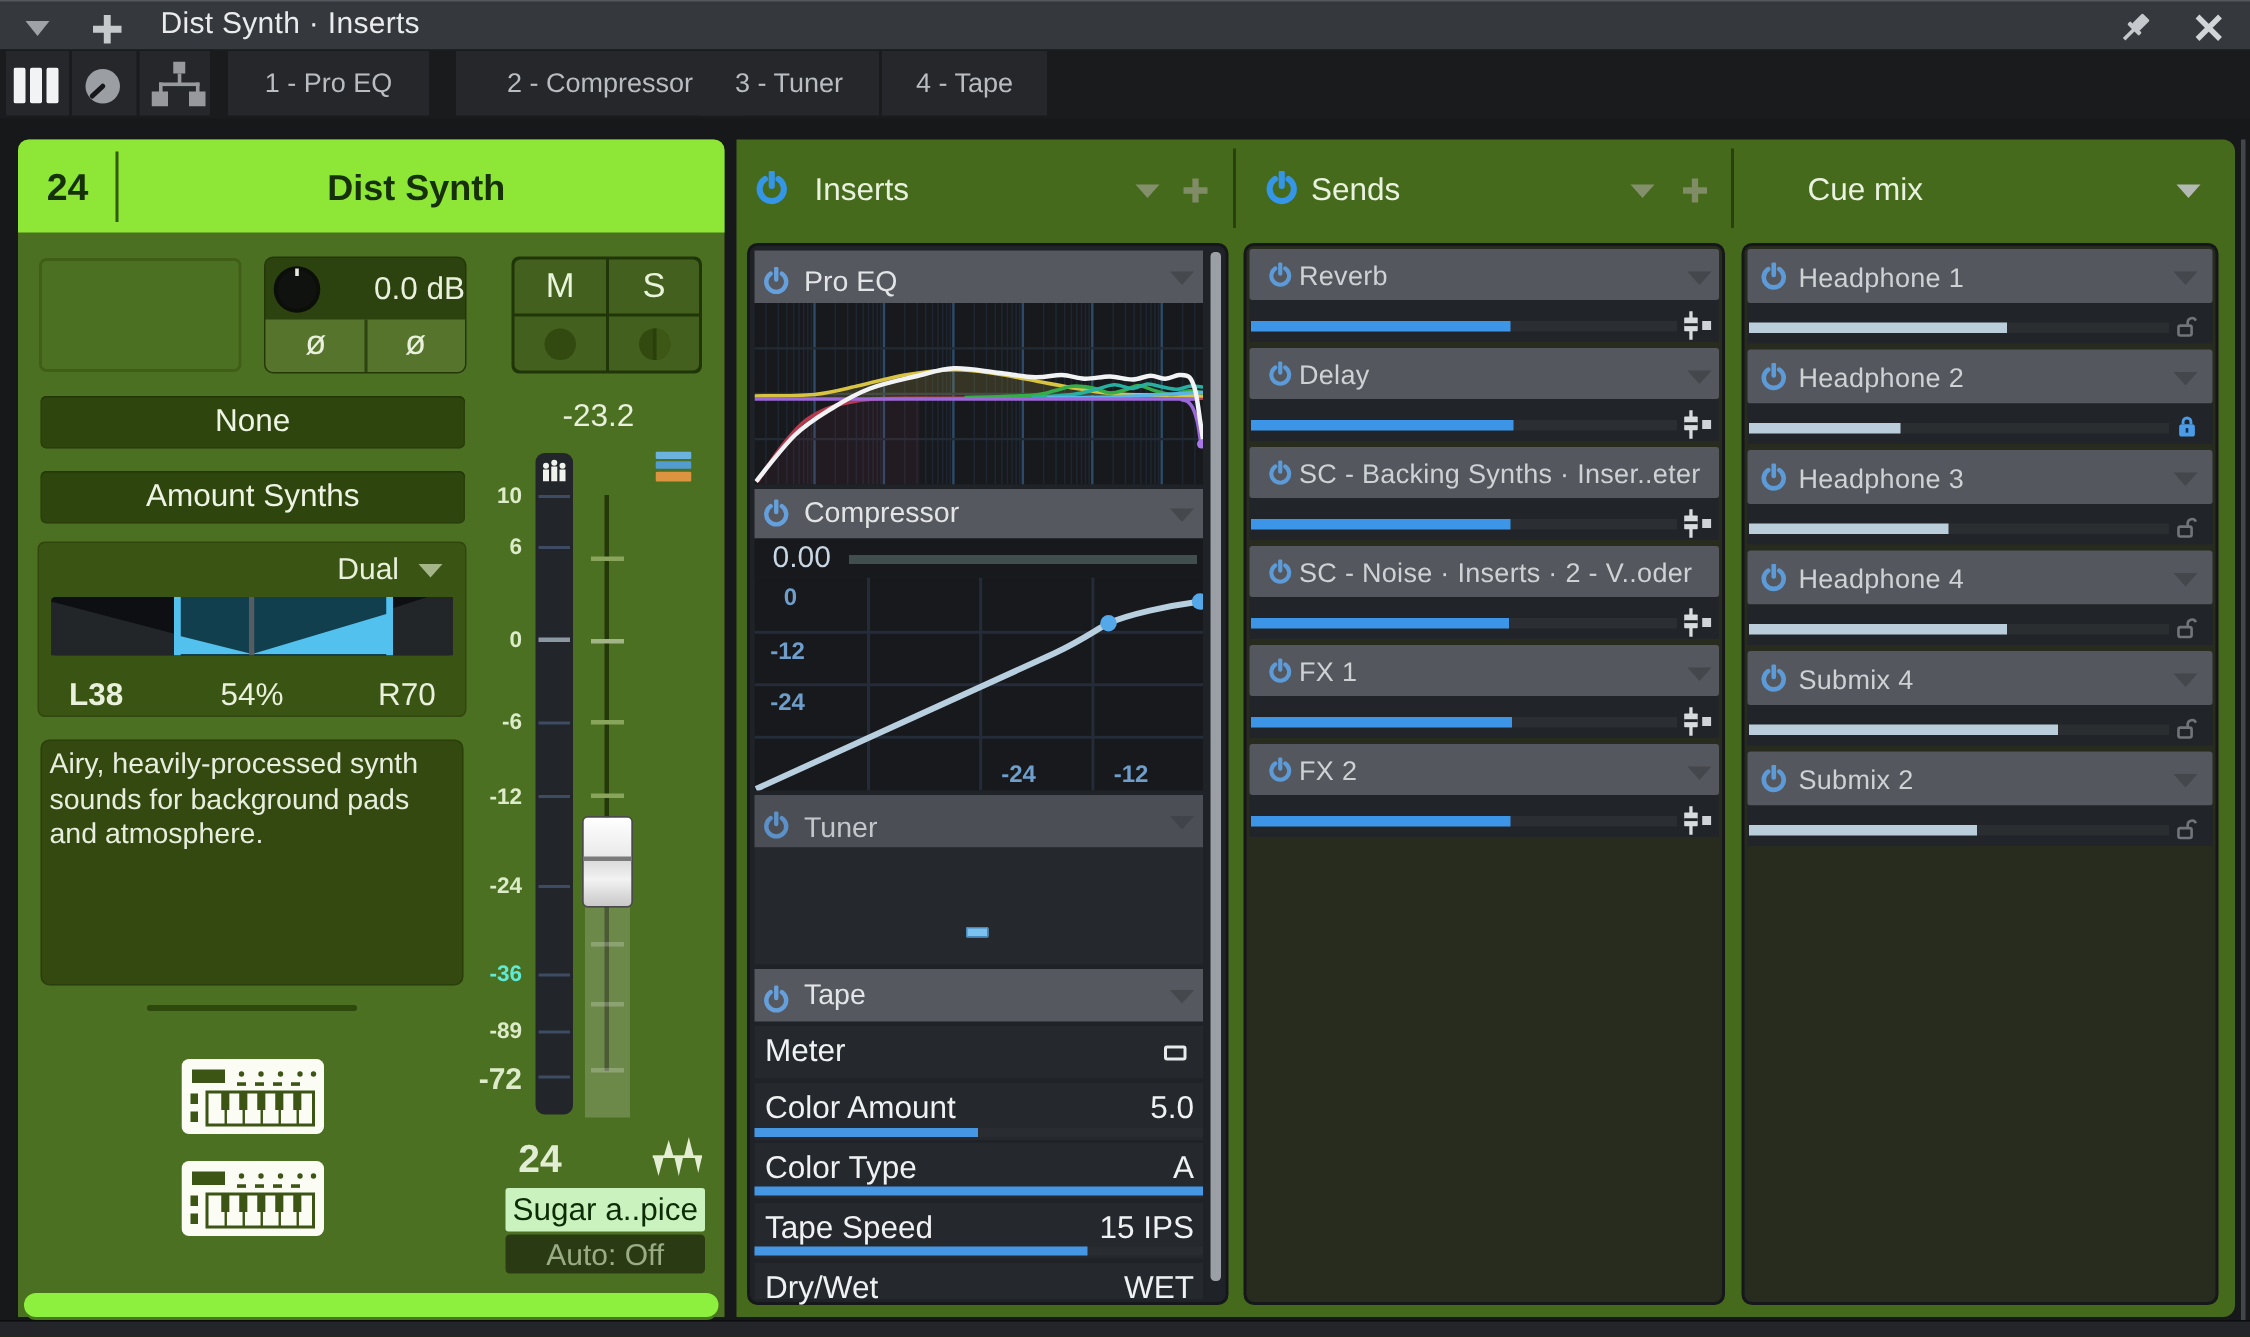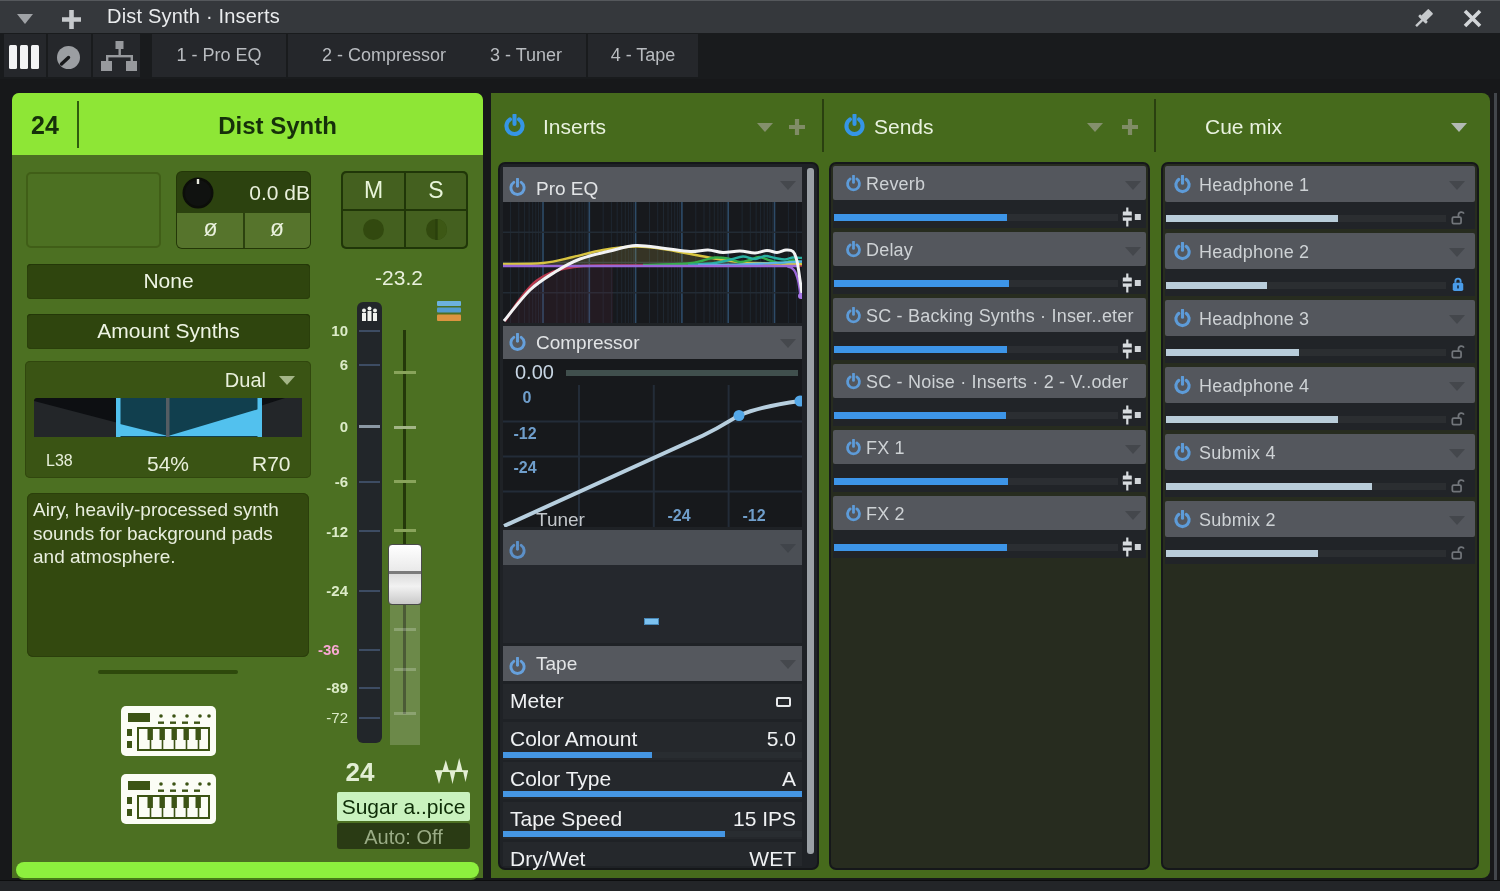--- a/index.html
+++ b/index.html
@@ -71,21 +71,21 @@
 </svg>
 <svg class="abs" style="left:1462px;top:8px" width="21" height="21" viewBox="0 0 21 21">
     <path d="M3 3 L18 18 M18 3 L3 18" stroke="#d2d5d8" stroke-width="3.6"></path>
   </svg>
 
 <div class="abs" id="toolbar"></div>
 <div class="tbtn" style="left:4px;width:42px"></div>
 <div class="tbtn" style="left:48px;width:43px"></div>
 <div class="tbtn" style="left:93px;width:47px"></div>
 <div class="tbtn tabtxt" style="left:152px;width:134px">1 - Pro EQ</div>
-<div class="tbtn tabtxt" style="left:288px;width:192px">2 - Compressor</div>
+<div class="tbtn tabtxt" style="left:304px;width:192px">2 - Compressor</div>
 <div class="tbtn tabtxt" style="left:466px;width:120px">3 - Tuner</div>
 <div class="tbtn tabtxt" style="left:588px;width:110px">4 - Tape</div>
 
 <svg class="abs" style="left:9px;top:45px" width="31" height="24" viewBox="0 0 31 24">
  <rect x="0" y="0" width="8" height="24" rx="1.5" fill="#f2f3f4"></rect>
  <rect x="11" y="0" width="8" height="24" rx="1.5" fill="#f2f3f4"></rect>
  <rect x="22" y="0" width="8" height="24" rx="1.5" fill="#f2f3f4"></rect>
 </svg>
 
 <svg class="abs" style="left:56px;top:45px" width="25" height="25" viewBox="0 0 25 25">
@@ -155,21 +155,21 @@
 <svg class="abs" style="left:34px;top:398px" width="268" height="39" viewBox="0 0 268 39">
  <rect x="0" y="0" width="268" height="39" rx="3" fill="#0d0f12"></rect>
  <polygon points="0,3 134,38 251,0 268,0 268,39 0,39" fill="#232629"></polygon>
  <rect x="82" y="0" width="146" height="39" fill="#113f4e"></rect>
  <polygon points="82,25 134,38 82,38" fill="#52c1ee"></polygon>
  <polygon points="134,38 228,10 228,38" fill="#52c1ee"></polygon>
  <rect x="82" y="0" width="4.5" height="39" fill="#52c1ee"></rect>
  <rect x="223.5" y="0" width="4.5" height="39" fill="#52c1ee"></rect>
  <rect x="132" y="0" width="3.5" height="39" fill="#555d63"></rect>
 </svg>
-<div class="abs lt" style="left:46px;top:452px;font-size:16px;">L38</div>
+<div class="abs lt" style="left:46px;top:452px;font-size:21px;font-weight:bold;">L38</div>
 <div class="abs lt" style="left:28px;top:452px;width:280px;text-align:center;font-size:21px;">54%</div>
 <div class="abs lt" style="left:252px;top:452px;font-size:21px;">R70</div>
 
 <div class="abs" style="left:27px;top:493px;width:282px;height:164px;background:#33490f;border-radius:6px;box-shadow:inset 0 0 0 1px #2b3f0b;"></div>
 <div class="abs" style="left:33px;top:498px;width:274px;font-size:19px;line-height:23.5px;color:#e8eede;">Airy, heavily-processed synth sounds for background pads and atmosphere.</div>
 <div class="abs" style="left:98px;top:670px;width:140px;height:4px;background:#2e490c;border-radius:2px;"></div>
 
 <svg class="abs" style="left:121px;top:706px" width="95" height="50" viewBox="0 0 95 50">
  <rect x="0" y="0" width="95" height="50" rx="5" fill="#fbfdf5"></rect>
  <rect x="7" y="7" width="22" height="9" fill="#3c5414"></rect>
@@ -245,23 +245,23 @@
  <rect x="0" y="6.5" width="24" height="5" rx="1" fill="#539cd0"></rect>
  <rect x="0" y="13.5" width="24" height="6.5" rx="1" fill="#dc9440"></rect>
 </svg>
 
 <div class="abs" style="left:318px;top:322px;width:30px;text-align:right;font-size:15px;font-weight:bold;color:#dcebc8;">10</div>
 <div class="abs" style="left:318px;top:356px;width:30px;text-align:right;font-size:15px;font-weight:bold;color:#dcebc8;">6</div>
 <div class="abs" style="left:318px;top:418px;width:30px;text-align:right;font-size:15px;font-weight:bold;color:#dcebc8;">0</div>
 <div class="abs" style="left:318px;top:473px;width:30px;text-align:right;font-size:15px;font-weight:bold;color:#dcebc8;">-6</div>
 <div class="abs" style="left:318px;top:523px;width:30px;text-align:right;font-size:15px;font-weight:bold;color:#dcebc8;">-12</div>
 <div class="abs" style="left:318px;top:582px;width:30px;text-align:right;font-size:15px;font-weight:bold;color:#dcebc8;">-24</div>
-<div class="abs" style="left:318px;top:641px;width:30px;text-align:left;font-size:15px;font-weight:bold;color:#f9a8d4;">-36</div>
+<div class="abs" style="left:318px;top:641px;width:30px;text-align:right;font-size:15px;font-weight:bold;color:#5eead4;">-36</div>
 <div class="abs" style="left:318px;top:679px;width:30px;text-align:right;font-size:15px;font-weight:bold;color:#dcebc8;">-89</div>
-<div class="abs" style="left:318px;top:709px;width:30px;text-align:right;font-size:15px;font-weight:normal;color:#dcebc8;">-72</div>
+<div class="abs" style="left:318px;top:709px;width:30px;text-align:right;font-size:20px;font-weight:bold;color:#dcebc8;">-72</div>
 <div class="abs" style="left:359px;top:330px;width:21px;height:2px;background:#3d4c63;"></div>
 <div class="abs" style="left:359px;top:364px;width:21px;height:2px;background:#3d4c63;"></div>
 <div class="abs" style="left:359px;top:425px;width:21px;height:3px;background:#8b98a4;"></div>
 <div class="abs" style="left:359px;top:481px;width:21px;height:2px;background:#3d4c63;"></div>
 <div class="abs" style="left:359px;top:530px;width:21px;height:2px;background:#3d4c63;"></div>
 <div class="abs" style="left:359px;top:590px;width:21px;height:2px;background:#3d4c63;"></div>
 <div class="abs" style="left:359px;top:649px;width:21px;height:2px;background:#3d4c63;"></div>
 <div class="abs" style="left:359px;top:687px;width:21px;height:2px;background:#3d4c63;"></div>
 <div class="abs" style="left:359px;top:717px;width:21px;height:2px;background:#3d4c63;"></div>
 
@@ -370,21 +370,21 @@
  <path d="M1 141 L200 50.5 C220 41 228 34.5 236 30.5 C250 24.5 275 19 297 16" fill="none" stroke="#b7cfdf" stroke-width="4"></path>
  <circle cx="236" cy="30.5" r="5.5" fill="#54a8e8"></circle>
  <circle cx="297" cy="16" r="5.5" fill="#54a8e8"></circle>
 </svg>
 
 <div class="devhdr" style="left:503px;top:530px;background:#4b4f55;"></div>
 <svg class="abs" style="left:508px;top:541px" width="19" height="19" viewBox="0 0 22 22">
  <path d="M15.3 5.1 a7.7 7.7 0 1 1 -8.6 0" fill="none" stroke="#5c90c8" stroke-width="3.4" stroke-linecap="round"></path>
  <path d="M11 1.2 V9.6" stroke="#5c90c8" stroke-width="3.4" stroke-linecap="round"></path>
 </svg>
-<div class="abs devname" style="left:536px;top:509px;color:#c3c7cb;text-align:center;">Tuner</div>
+<div class="abs devname" style="left:536px;top:542px;color:#c3c7cb;text-align:center;">Tuner</div>
 <div class="dtri" style="left:780px;top:544px;border-top-color:#40444a;"></div>
 <div class="abs" style="left:503px;top:565px;width:299px;height:78px;background:#25282d;"></div>
 <div class="abs" style="left:644px;top:618px;width:15px;height:7px;background:#7cc2f0;border-radius:1px;box-shadow:inset 0 0 0 1px #4888b8;"></div>
 
 <div class="devhdr" style="left:503px;top:646px;"></div>
 <svg class="abs" style="left:508px;top:657px" width="19" height="19" viewBox="0 0 22 22">
  <path d="M15.3 5.1 a7.7 7.7 0 1 1 -8.6 0" fill="none" stroke="#66a0dc" stroke-width="3.4" stroke-linecap="round"></path>
  <path d="M11 1.2 V9.6" stroke="#66a0dc" stroke-width="3.4" stroke-linecap="round"></path>
 </svg>
 <div class="abs devname" style="left:536px;top:653px;">Tape</div>

